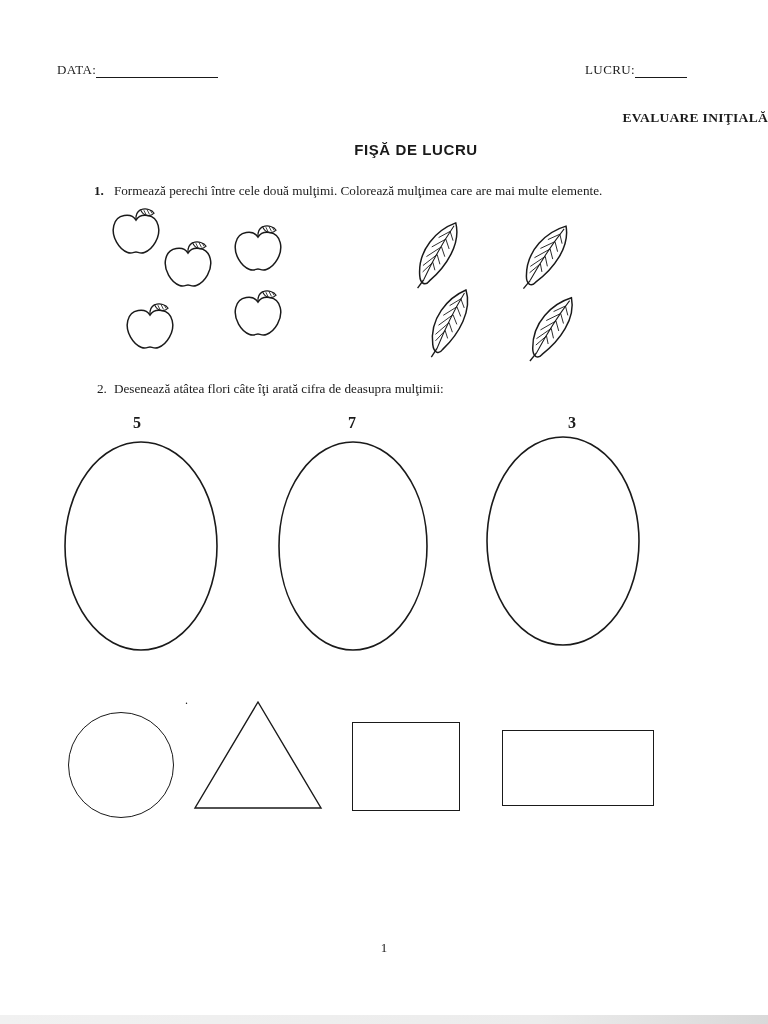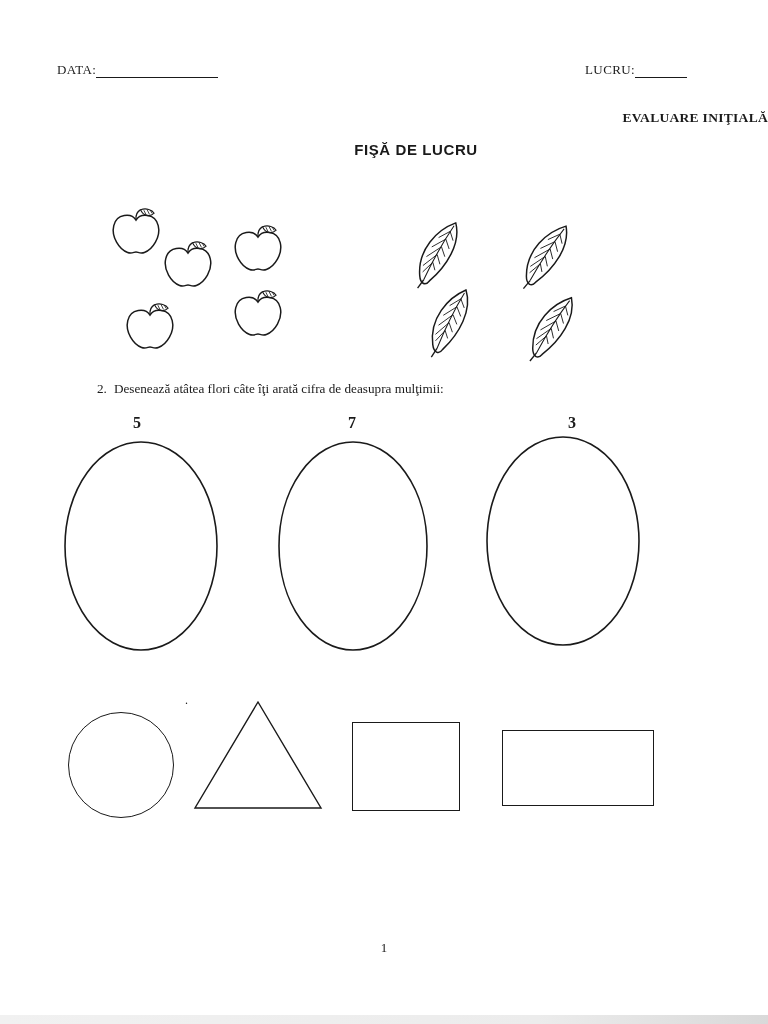--- a/index.html
+++ b/index.html
@@ -60,20 +60,23 @@
   <div class="abs hdr-label" style="left:57px;top:62px;">
     <span>DATA:</span><span class="fill-line" style="width:122px;"></span>
   </div>
   <div class="abs hdr-label" style="left:585px;top:62px;">
     <span>LUCRU:</span><span class="fill-line" style="width:52px;"></span>
   </div>
 
   <div class="abs title" style="left:0;top:110px;">EVALUARE INIŢIALĂ</div>
   <div class="abs subtitle" style="left:0;top:141px;">FIŞĂ DE LUCRU</div>
 
+  <div class="abs taskline" style="left:94px;top:183px;">
+    <span class="tnum-bold">1.</span><span>Formează perechi între cele două mulţimi. Colorează mulţimea care are mai multe elemente.</span>
+  </div>
 
   <svg class="abs icon-apple" style="left:108px;top:208px;" width="56" height="50">
       <use href="#sym-apple"></use>
     </svg>
   <svg class="abs icon-apple" style="left:160px;top:241px;" width="56" height="50">
       <use href="#sym-apple"></use>
     </svg>
   <svg class="abs icon-apple" style="left:230px;top:225px;" width="56" height="50">
       <use href="#sym-apple"></use>
     </svg>

